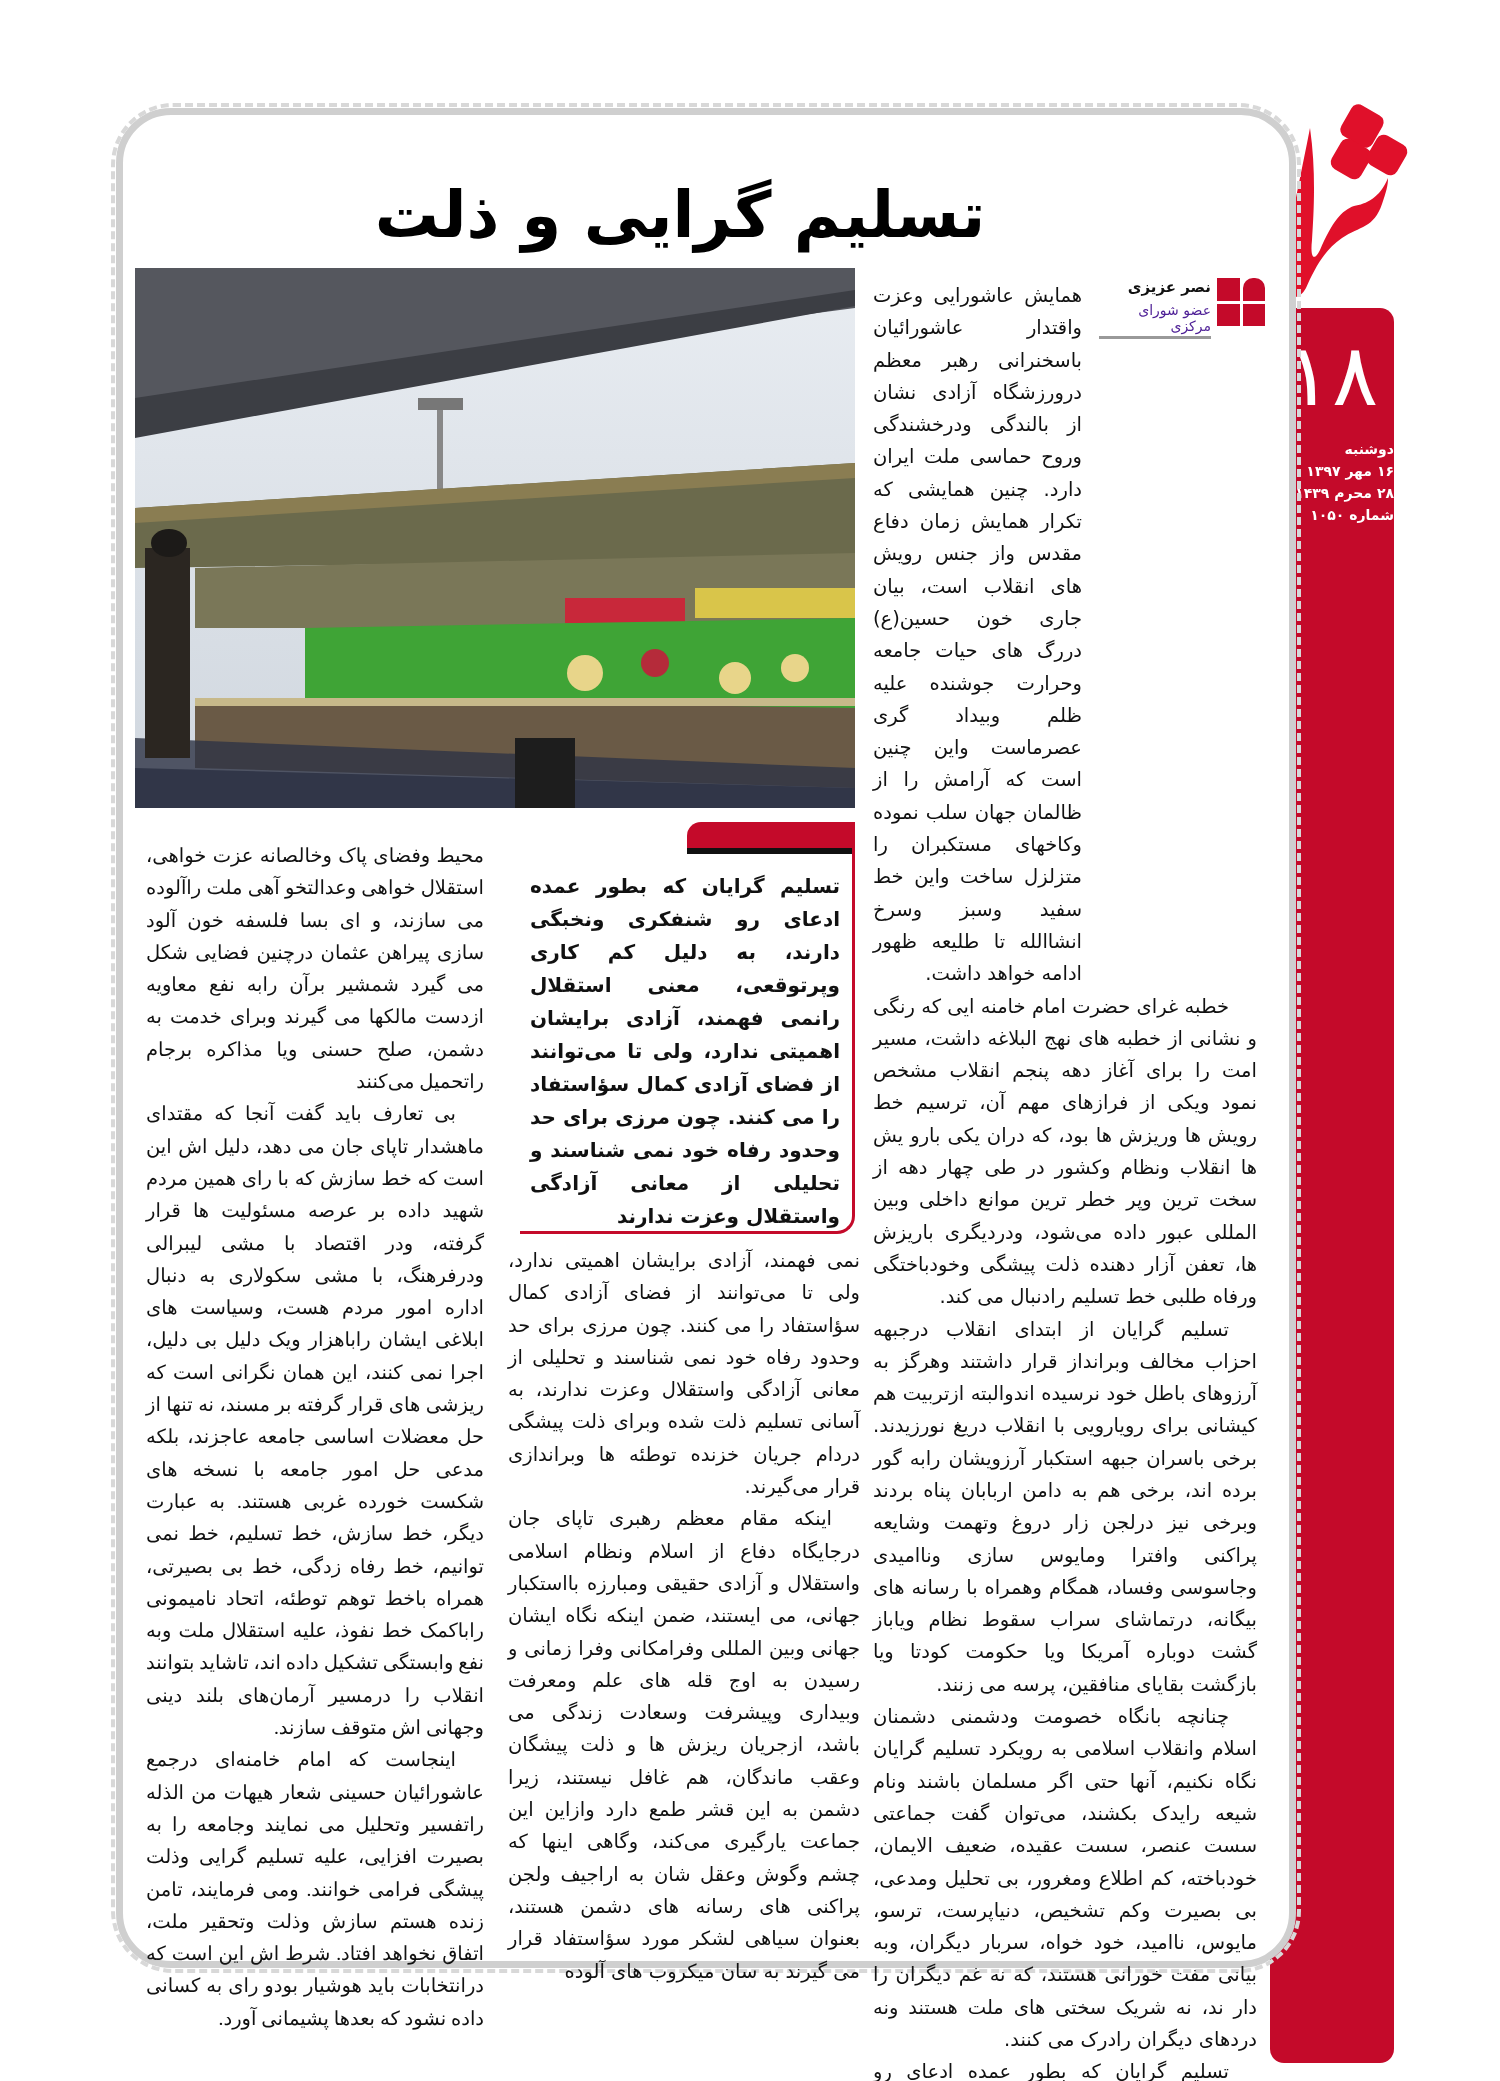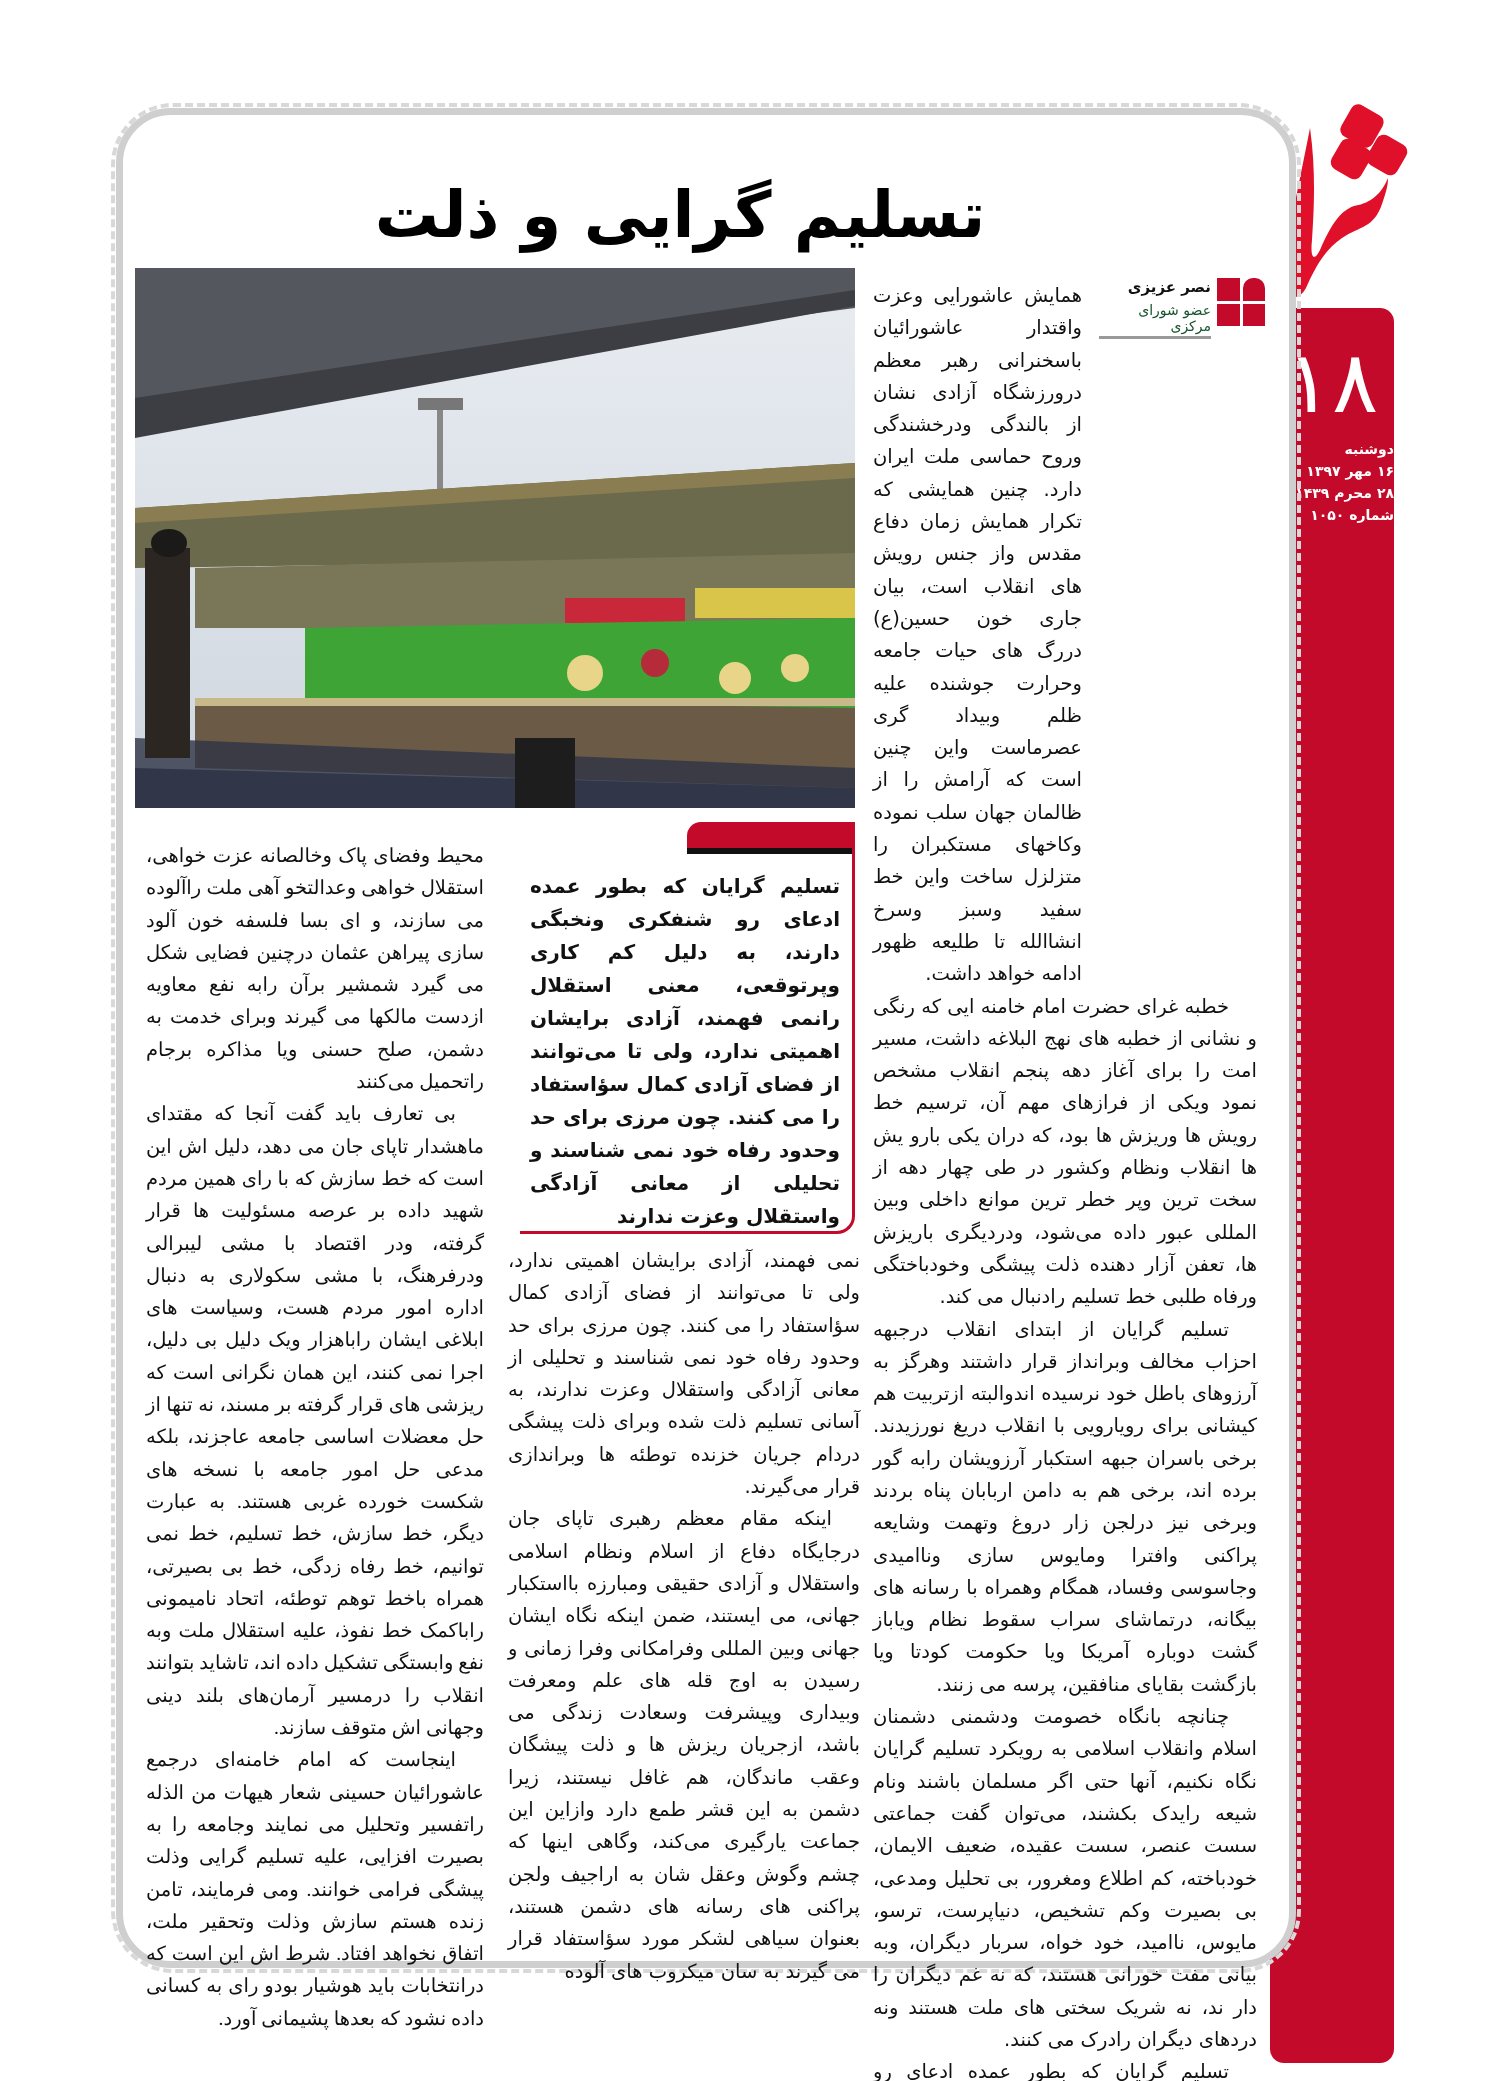--- a/index.html
+++ b/index.html
@@ -6,21 +6,21 @@
   html, body { width: 1500px; height: 2081px; background: #ffffff; overflow: hidden; }
   body { position: relative; font-family: "DejaVu Sans", sans-serif; color: #111; }
 
   
   .brand-logo { position: absolute; left: 1262px; top: 100px; width: 175px; height: 205px; }
   .brand-tab {
     position: absolute; left: 1270px; top: 308px; width: 124px; height: 1755px;
     background: #c40a2a; border-radius: 14px;
   }
   .page-num { position: absolute; left: 1270px; top: 320px; width: 124px; text-align: center;
-    color: #fff; font-family: "DejaVu Sans", sans-serif; font-size: 86px; line-height: 110px; font-weight: 300; margin-top: 7px; }
+    color: #fff; font-family: "DejaVu Sans", sans-serif; font-size: 86px; line-height: 110px; font-weight: 300; }
   .date-block { position: absolute; left: 1270px; top: 438px; width: 124px; text-align: right;
     color: #fff; direction: rtl; font-size: 14px; line-height: 22px; font-weight: bold; }
 
   
   .frame {
     position: absolute; left: 116px; top: 108px; width: 1180px; height: 1860px;
     border: 7px solid #cfcfcf; border-radius: 55px; background: #fff;
   }
   .frame::after {
     content: ""; position: absolute; inset: -12px; border-radius: 62px;
@@ -37,21 +37,21 @@
   .photo { position: absolute; left: 135px; top: 268px; width: 720px; height: 540px; overflow: hidden; background: #d7dbe0; }
   .photo svg { width: 100%; height: 100%; display: block; }
 
   
   .author { position: absolute; left: 870px; top: 278px; width: 395px; direction: rtl; }
   .author-icon { position: absolute; right: 0; top: 0; width: 48px; height: 48px; display: grid;
     grid-template-columns: 1fr 1fr; grid-template-rows: 1fr 1fr; gap: 3px; }
   .author-icon span { background: #c40a2a; }
   .author-icon span:first-child { border-top-right-radius: 10px; border-top-left-radius: 10px; }
   .author-name { position: absolute; right: 54px; top: 0; font-size: 15px; font-weight: bold; }
-  .author-role { position: absolute; right: 54px; top: 24px; font-size: 14px; color: #14532d;
+  .author-role { position: absolute; right: 54px; top: 24px; font-size: 14px; color: #4c1d95;
     border-bottom: 3px solid #999; padding-bottom: 2px; width: 112px; }
 
   .col { position: absolute; direction: rtl; text-align: justify; text-align-last: right;
     font-family: "DejaVu Sans", sans-serif; font-size: 19.5px; line-height: 32.3px; color: #111; }
   .col p { margin: 0; }
   .col p.indent { text-indent: 28px; }
   .col-right { left: 873px; top: 280px; width: 384px; }
   .col-mid { left: 508px; top: 1245px; width: 352px; }
   .col-left { left: 146px; top: 840px; width: 338px; font-family: Liberation Serif, serif; }
 

